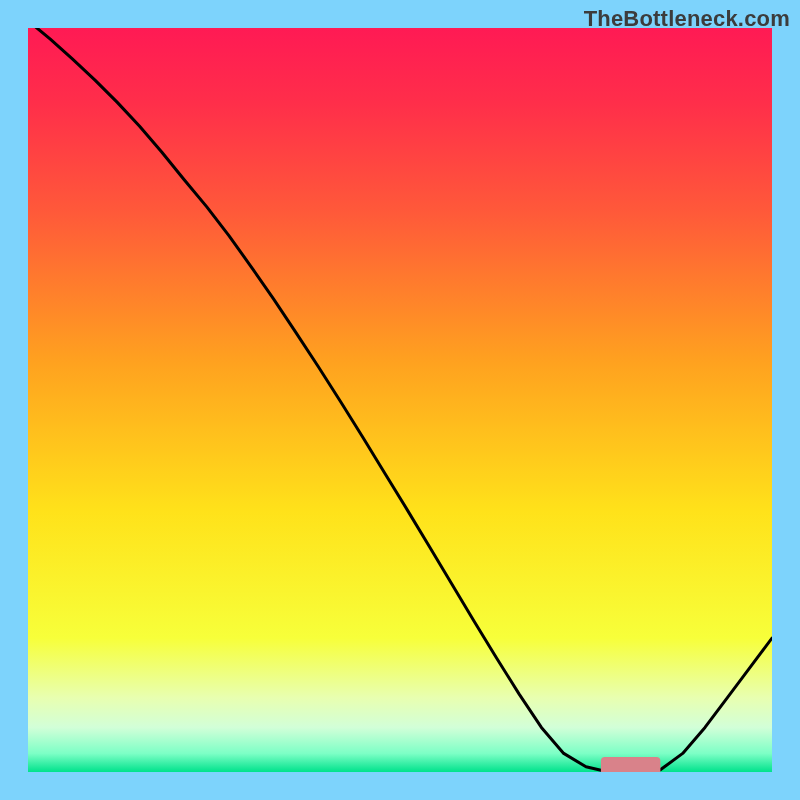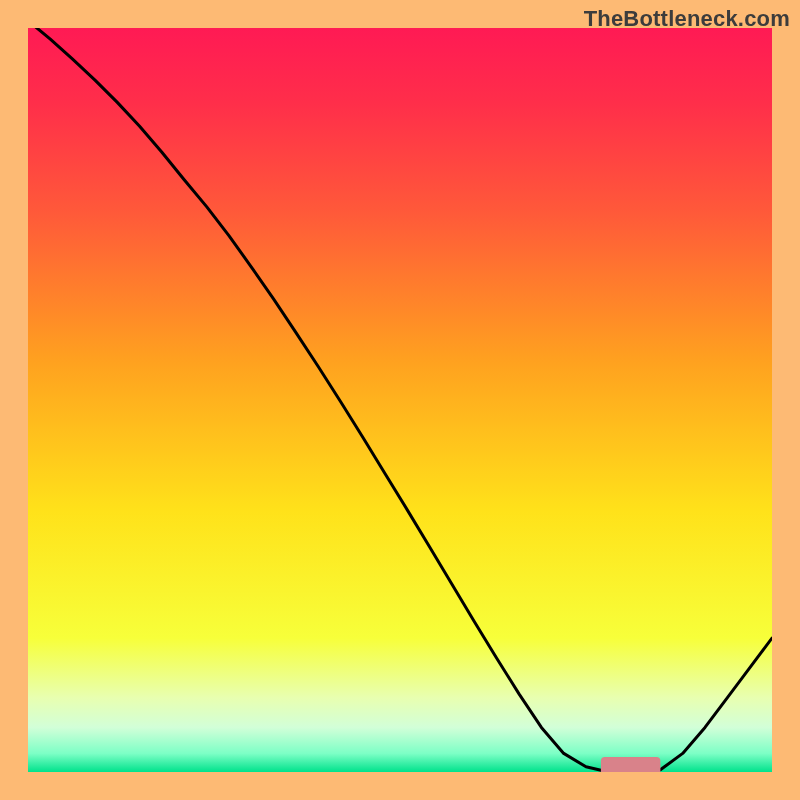--- a/index.html
+++ b/index.html
@@ -9,21 +9,21 @@
     height: 800px;
     background: #000;
     font-family: Arial, Helvetica, sans-serif;
   }
   .frame {
     position: absolute;
     left: 0;
     top: 0;
     width: 800px;
     height: 800px;
-    background: #fdba74;
+    background: #7dd3fc;
   }
   .plot {
     position: absolute;
     left: 28px;
     top: 28px;
     width: 744px;
     height: 744px;
     overflow: hidden;
   }
   .watermark {

